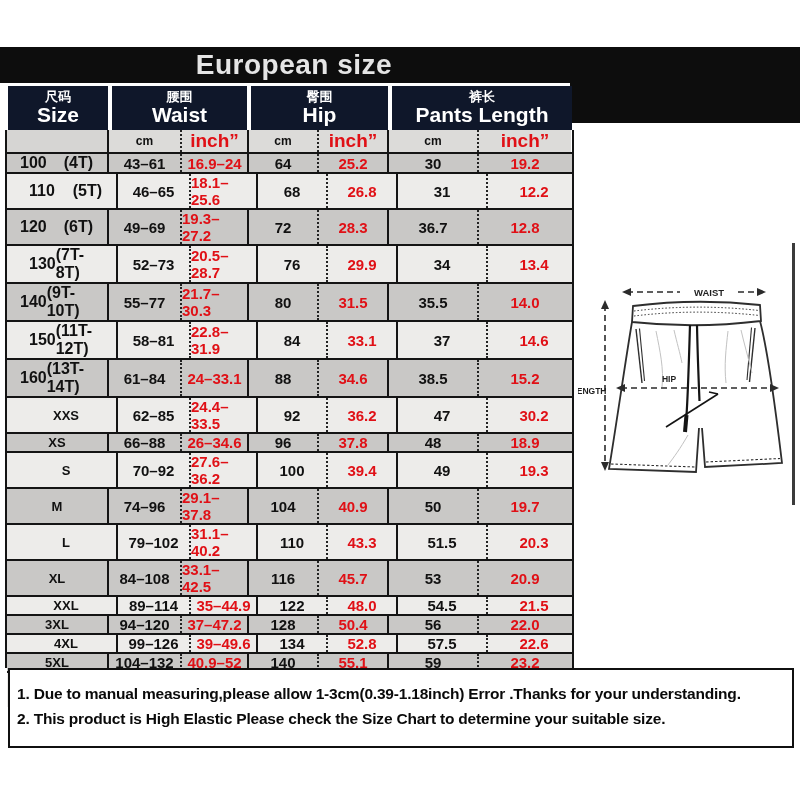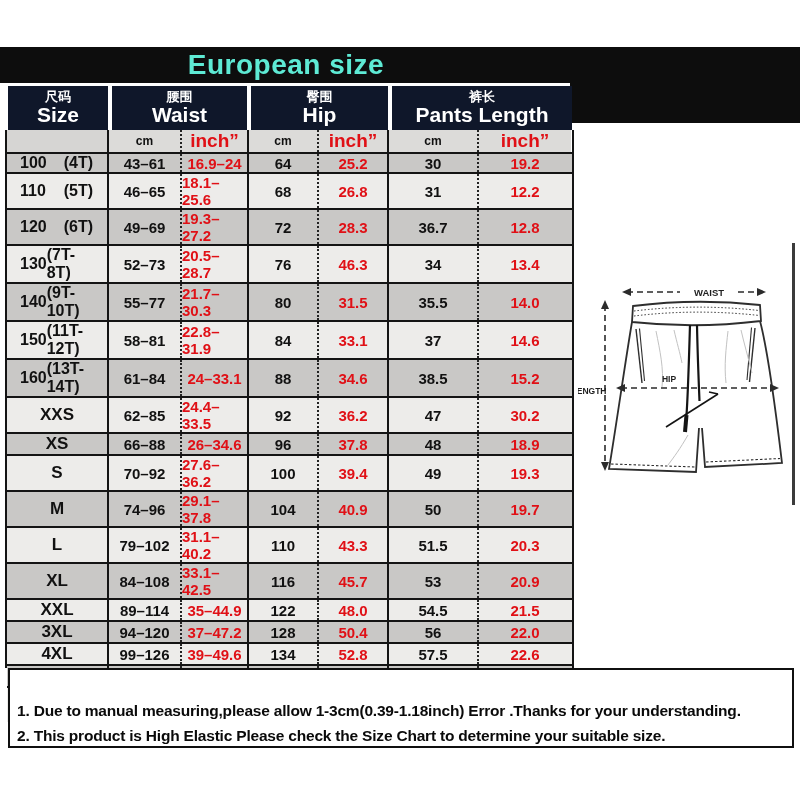--- a/index.html
+++ b/index.html
@@ -1,56 +1,56 @@
 <!DOCTYPE html>
 <html><head>
 <meta charset="utf-8">
 <style>
   html,body{margin:0;padding:0;background:#fff;}
   .page{position:relative;width:800px;height:800px;background:#ffffff;overflow:hidden;
         font-family:"Liberation Sans", sans-serif;}
 
   
   .title-bar{position:absolute;left:0;top:47px;width:800px;height:36px;background:#0d0d0d;}
-  .title-bar .title{position:absolute;left:0;top:0;width:572px;height:36px;line-height:36px;
-        text-align:center;color:#5eead4;font-size:28px;font-weight:bold;letter-spacing:.5px;}
+  .title-bar .title{position:absolute;left:8px;top:0;width:572px;height:36px;line-height:36px;
+        text-align:center;color:#e5e5e5;font-size:28px;font-weight:bold;letter-spacing:.5px;}
   .right-filler{position:absolute;left:570px;top:47px;width:230px;height:76px;background:#0d0d0d;}
 
   
   .header-row{position:absolute;left:8px;top:86px;width:564px;height:44px;
         display:grid;grid-template-columns:100px 135px 137px 180px;column-gap:4px;}
   .h-cell{background:#0f172a;color:#fff;display:flex;flex-direction:column;
         align-items:center;justify-content:center;line-height:1.05;}
   .h-zh{font-size:13px;font-weight:bold;}
   .h-en{font-size:21px;font-weight:bold;margin-top:1px;}
 
   
   .table-body{position:absolute;left:5px;top:130px;width:569px;height:538px;
         border-left:2.5px solid #141414;border-right:2.5px solid #141414;
         box-sizing:border-box;display:flex;flex-direction:column;}
   .t-row{display:grid;grid-template-columns:102px 73px 67px 70px 70px 90px 92px;}
   .t-row.sub{height:28px;}
   .t-row.data{flex:1;border-top:2.5px solid #141414;}
   .t-row.dark{background:#c9c8c6;}
-  .t-row.light{background:#edecea;}
+  .t-row.light{background:#edecea;padding-left:9px;}
   .t-row.sub .cell{background:#dcdbd9;}
   .t-row.sub .cell.size{background:#d6d5d3;}
   .cell{display:flex;align-items:center;justify-content:center;box-sizing:border-box;
         font-weight:bold;color:#111;font-size:15px;}
-  .cell.size{font-size:17px;border-right:2.5px solid #141414;}
+  .cell.size{font-size:13px;border-right:2.5px solid #141414;}
   .cell.size.split{justify-content:space-between;padding:0 14px 0 13px;font-size:16px;}
   .cell.cm{border-right:2px dotted #222;}
   .cell.in{color:#e01016;border-right:2.5px solid #141414;}
   .cell.in.last{border-right:none;}
   .sub-unit-cm{font-size:12px;}
   .sub-unit-in{font-size:19px;color:#e01016;}
 
   
   .notes-box{position:absolute;left:8px;top:668px;width:786px;height:80px;box-sizing:border-box;
-        border:2.5px solid #101010;background:#fff;padding:28px 6px 0 7px;}
+        border:2.5px solid #101010;background:#fff;padding:11px 6px 0 7px;}
   .note-line{font-size:15.5px;font-weight:bold;color:#0a0a0a;line-height:25px;
         letter-spacing:-0.2px;white-space:nowrap;}
 
   
   .diagram{position:absolute;left:578px;top:245px;width:215px;height:268px;}
   .edge-line{position:absolute;left:792px;top:243px;width:3px;height:262px;background:#3b3b3b;}
   .diag-label{font-family:"Liberation Sans",sans-serif;font-weight:bold;fill:#1f1f1f;}
 </style>
 </head>
 <body>
@@ -126,21 +126,21 @@
           <div class="cell cm">36.7</div>
           <div class="cell in last">12.8</div>
         </div><div class="t-row data light">
           <div class="cell size split">
             <span>130</span>
             <span>(7T-8T)</span>
           </div>
           <div class="cell cm">52–73</div>
           <div class="cell in">20.5–28.7</div>
           <div class="cell cm">76</div>
-          <div class="cell in">46.3</div>
+          <div class="cell in">29.9</div>
           <div class="cell cm">34</div>
           <div class="cell in last">13.4</div>
         </div><div class="t-row data dark">
           <div class="cell size split">
             <span>140</span>
             <span>(9T-10T)</span>
           </div>
           <div class="cell cm">55–77</div>
           <div class="cell in">21.7–30.3</div>
           <div class="cell cm">80</div>

